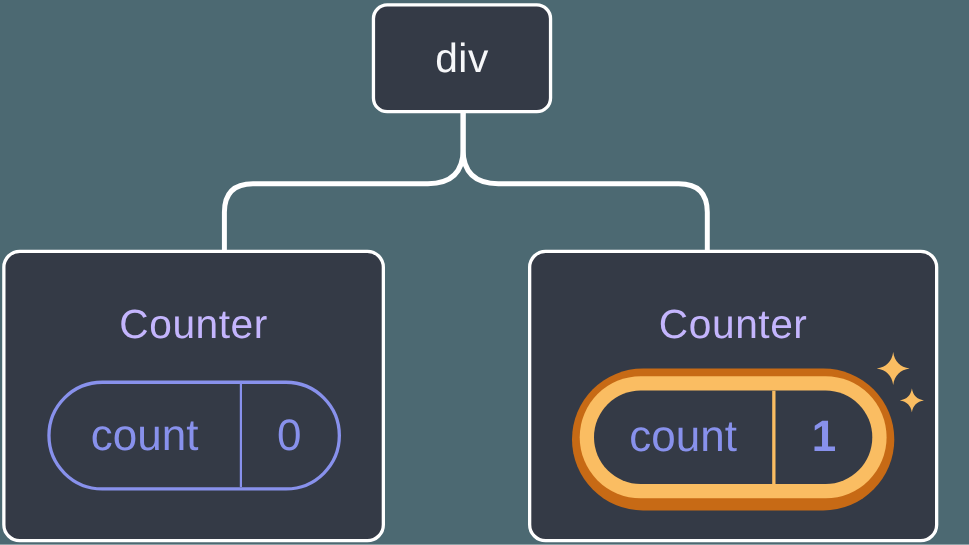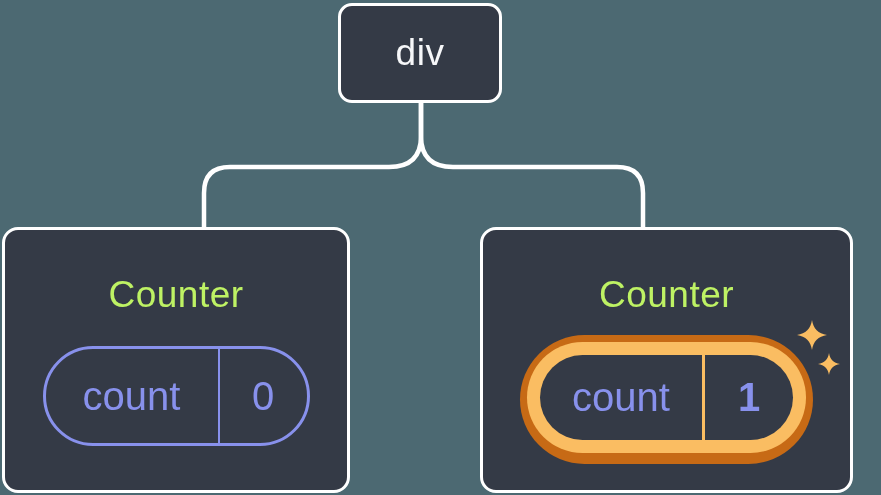--- a/index.html
+++ b/index.html
@@ -44,21 +44,21 @@
     border: 3px solid #FFFFFF;
     border-radius: 16px;
     display: flex;
     flex-direction: column;
     align-items: center;
     padding-top: 45px;
   }
   .card-left  { left: 2px;   width: 348px; }
   .card-right { left: 480px; width: 373px; }
   .card-title {
-    color: #bef264;
+    color: #c4b5fd;
     font-size: 37px;
     line-height: 40px;
     letter-spacing: 0.5px;
   }
   
   .state-pill {
     margin-top: 31px;
     width: 267px; height: 100px;
     box-sizing: border-box;
     border: 3px solid #8891EC;

